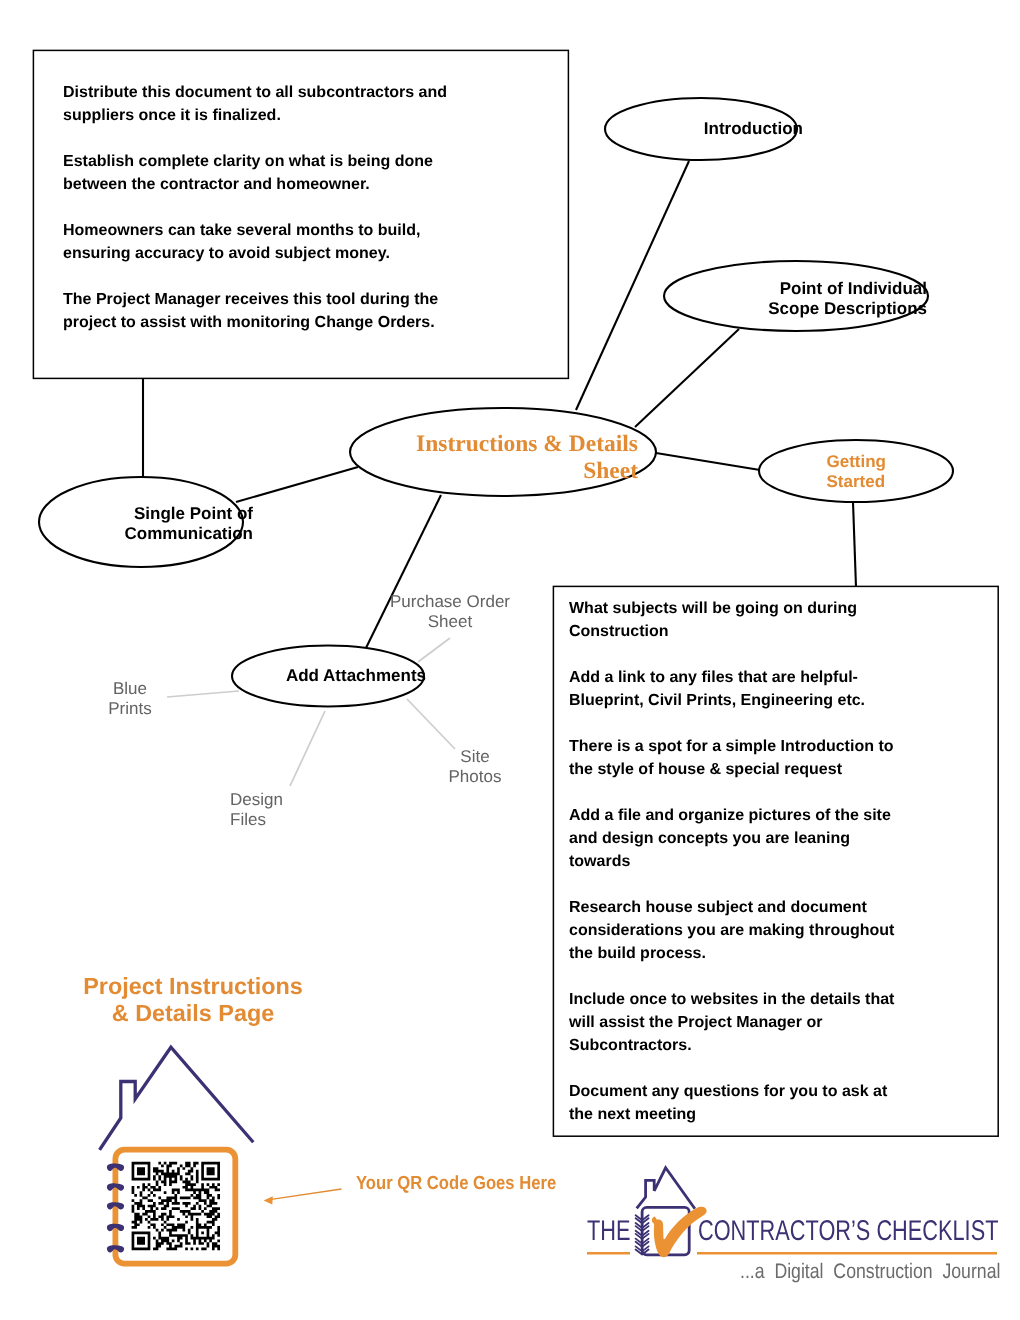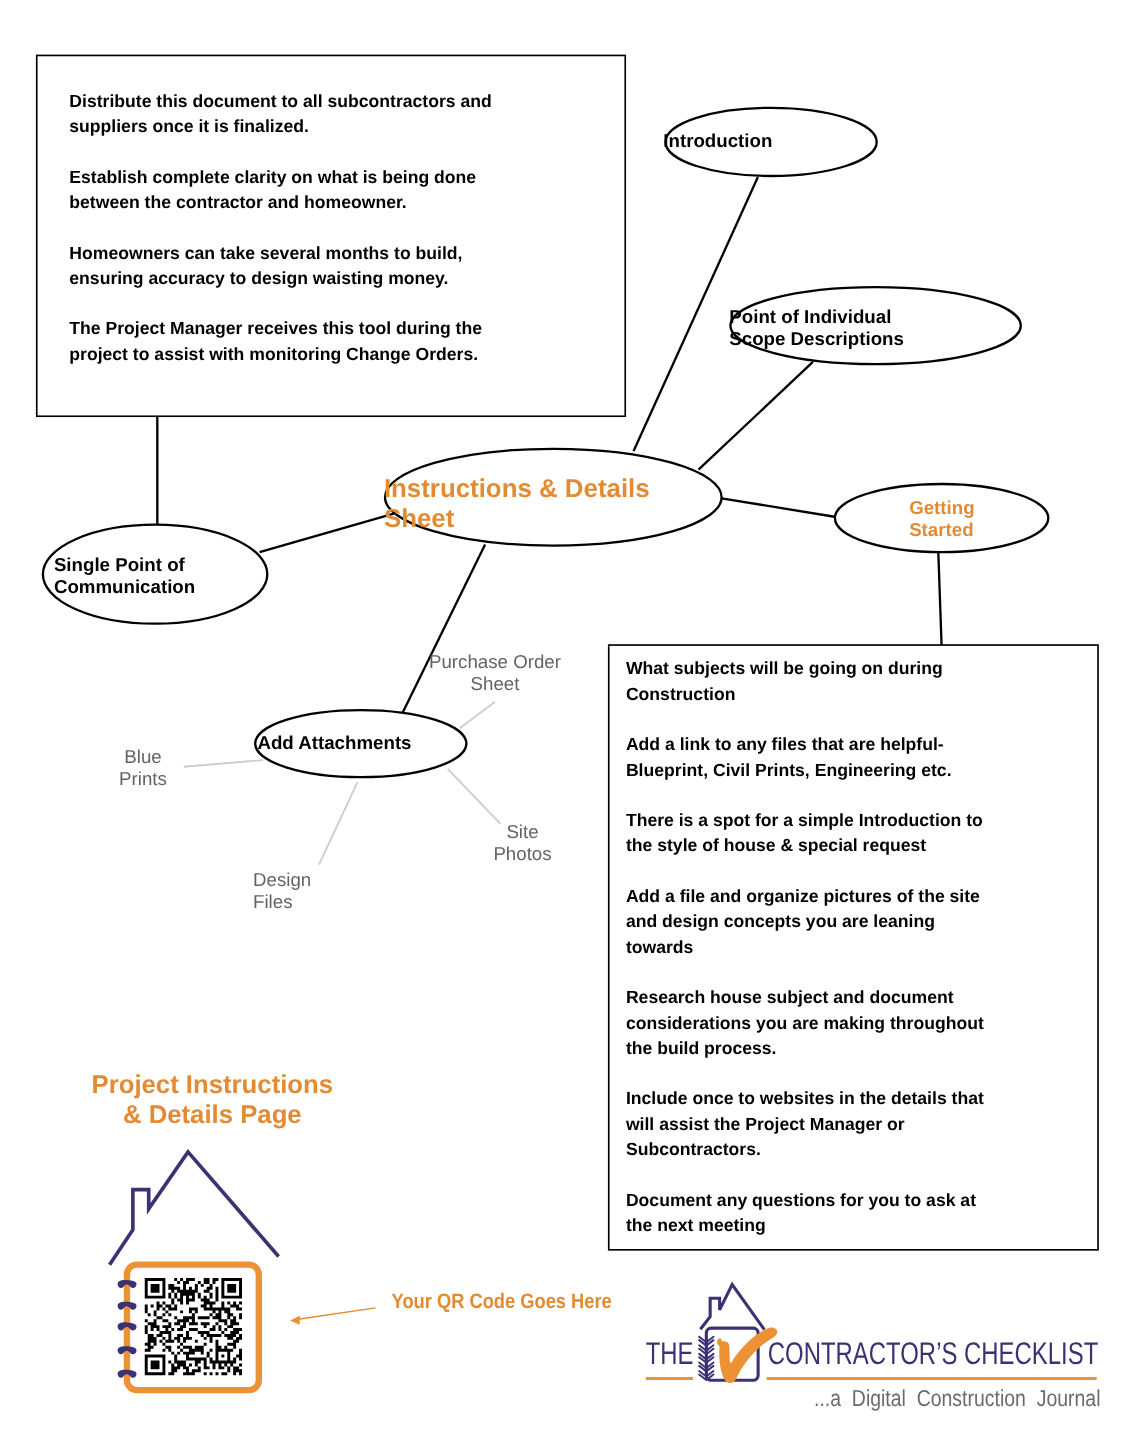--- a/index.html
+++ b/index.html
@@ -8,21 +8,21 @@
        font-family:"Liberation Sans",sans-serif;color:#000;
        -webkit-font-smoothing:antialiased;text-rendering:geometricPrecision;}
   .stage{position:absolute;left:0;top:0;width:1020px;height:1320px;}
   svg.layer{position:absolute;left:0;top:0;width:1020px;height:1320px;overflow:visible;}
 
   .note{position:absolute;box-sizing:border-box;background:transparent;}
   .note p{margin:0;font-weight:bold;font-size:16px;line-height:23px;color:#000;}
   .note p.gap{height:23px;}
 
   .nodelabel{position:absolute;font-weight:bold;font-size:17px;line-height:20px;
-             text-align:left;color:#000;white-space:pre;}
+             text-align:right;color:#000;white-space:pre;}
   .nodelabel.orange{color:#e28b33;}
   .nodelabel.big{font-size:23.5px;line-height:27px;}
   .sublabel{position:absolute;font-size:17px;line-height:19.7px;color:#636363;white-space:pre;}
 
   .orangetitle{position:absolute;font-weight:bold;font-size:23.4px;line-height:27px;
                color:#e28b33;text-align:center;white-space:pre;}
   .qrnote{position:absolute;font-weight:bold;font-size:19px;color:#e28b33;white-space:pre;transform:scaleX(0.875);transform-origin:0 0;}
 
   .logoword{position:absolute;font-size:28.5px;color:#3b3173;white-space:pre;
             transform:scaleX(0.763);transform-origin:0 0;}
@@ -57,41 +57,41 @@
     <g fill="#fff" stroke="#000" stroke-width="2.1">
       <ellipse cx="503" cy="452" rx="153" ry="44"></ellipse>
       <ellipse cx="701" cy="129" rx="96" ry="31"></ellipse>
       <ellipse cx="796" cy="296" rx="132" ry="35"></ellipse>
       <ellipse cx="856" cy="471" rx="97" ry="31"></ellipse>
       <ellipse cx="141" cy="522" rx="102" ry="45"></ellipse>
       <ellipse cx="328" cy="676" rx="96" ry="30.5"></ellipse>
     </g>
   </svg>
 
-  <div class="nodelabel orange big" style="left:349px;top:431px;width:300px;"><span>Instructions &amp; Details</span><br><span>Sheet</span></div>
+  <div class="nodelabel orange big" style="left:338px;top:431px;width:300px;font-family:Liberation Serif, serif;"><span>Instructions &amp; Details</span><br><span>Sheet</span></div>
   <div class="nodelabel" style="left:603px;top:119px;width:200px;"><span>Introduction</span></div>
   <div class="nodelabel" style="left:663px;top:278.5px;width:264px;"><span>Point of Individual</span><br><span>Scope Descriptions</span></div>
   <div class="nodelabel orange" style="left:826.5px;top:452px;width:120px;text-align:left;"><span>Getting</span><br><span>Started</span></div>
   <div class="nodelabel" style="left:49px;top:504px;width:204px;"><span>Single Point of</span><br><span>Communication</span></div>
   <div class="nodelabel" style="left:234px;top:666px;width:192px;"><span>Add Attachments</span></div>
 
   <div class="sublabel" style="left:350px;top:592px;width:200px;text-align:center;"><span>Purchase Order</span><br><span>Sheet</span></div>
   <div class="sublabel" style="left:80px;top:679px;width:100px;text-align:center;"><span>Blue</span><br><span>Prints</span></div>
   <div class="sublabel" style="left:230px;top:790px;width:100px;"><span>Design</span><br><span>Files</span></div>
   <div class="sublabel" style="left:425px;top:747px;width:100px;text-align:center;"><span>Site</span><br><span>Photos</span></div>
 
   <div class="note" style="left:33px;top:50px;width:535px;height:328px;padding:31px 0 0 30px;">
       <p>Distribute this document to all subcontractors and</p>
       <p>suppliers once it is finalized.</p>
       <p class="gap">&nbsp;</p>
       <p>Establish complete clarity on what is being done</p>
       <p>between the contractor and homeowner.</p>
       <p class="gap">&nbsp;</p>
       <p>Homeowners can take several months to build,</p>
-      <p>ensuring accuracy to design waisting money.</p>
+      <p>ensuring accuracy to avoid subject money.</p>
       <p class="gap">&nbsp;</p>
       <p>The Project Manager receives this tool during the</p>
       <p>project to assist with monitoring Change Orders.</p>
     </div>
   <div class="note" style="left:553px;top:586px;width:390px;height:550px;padding:11px 0 0 16px;">
       <p>What subjects will be going on during</p>
       <p>Construction</p>
       <p class="gap">&nbsp;</p>
       <p>Add a link to any files that are helpful-</p>
       <p>Blueprint, Civil Prints, Engineering etc.</p>

